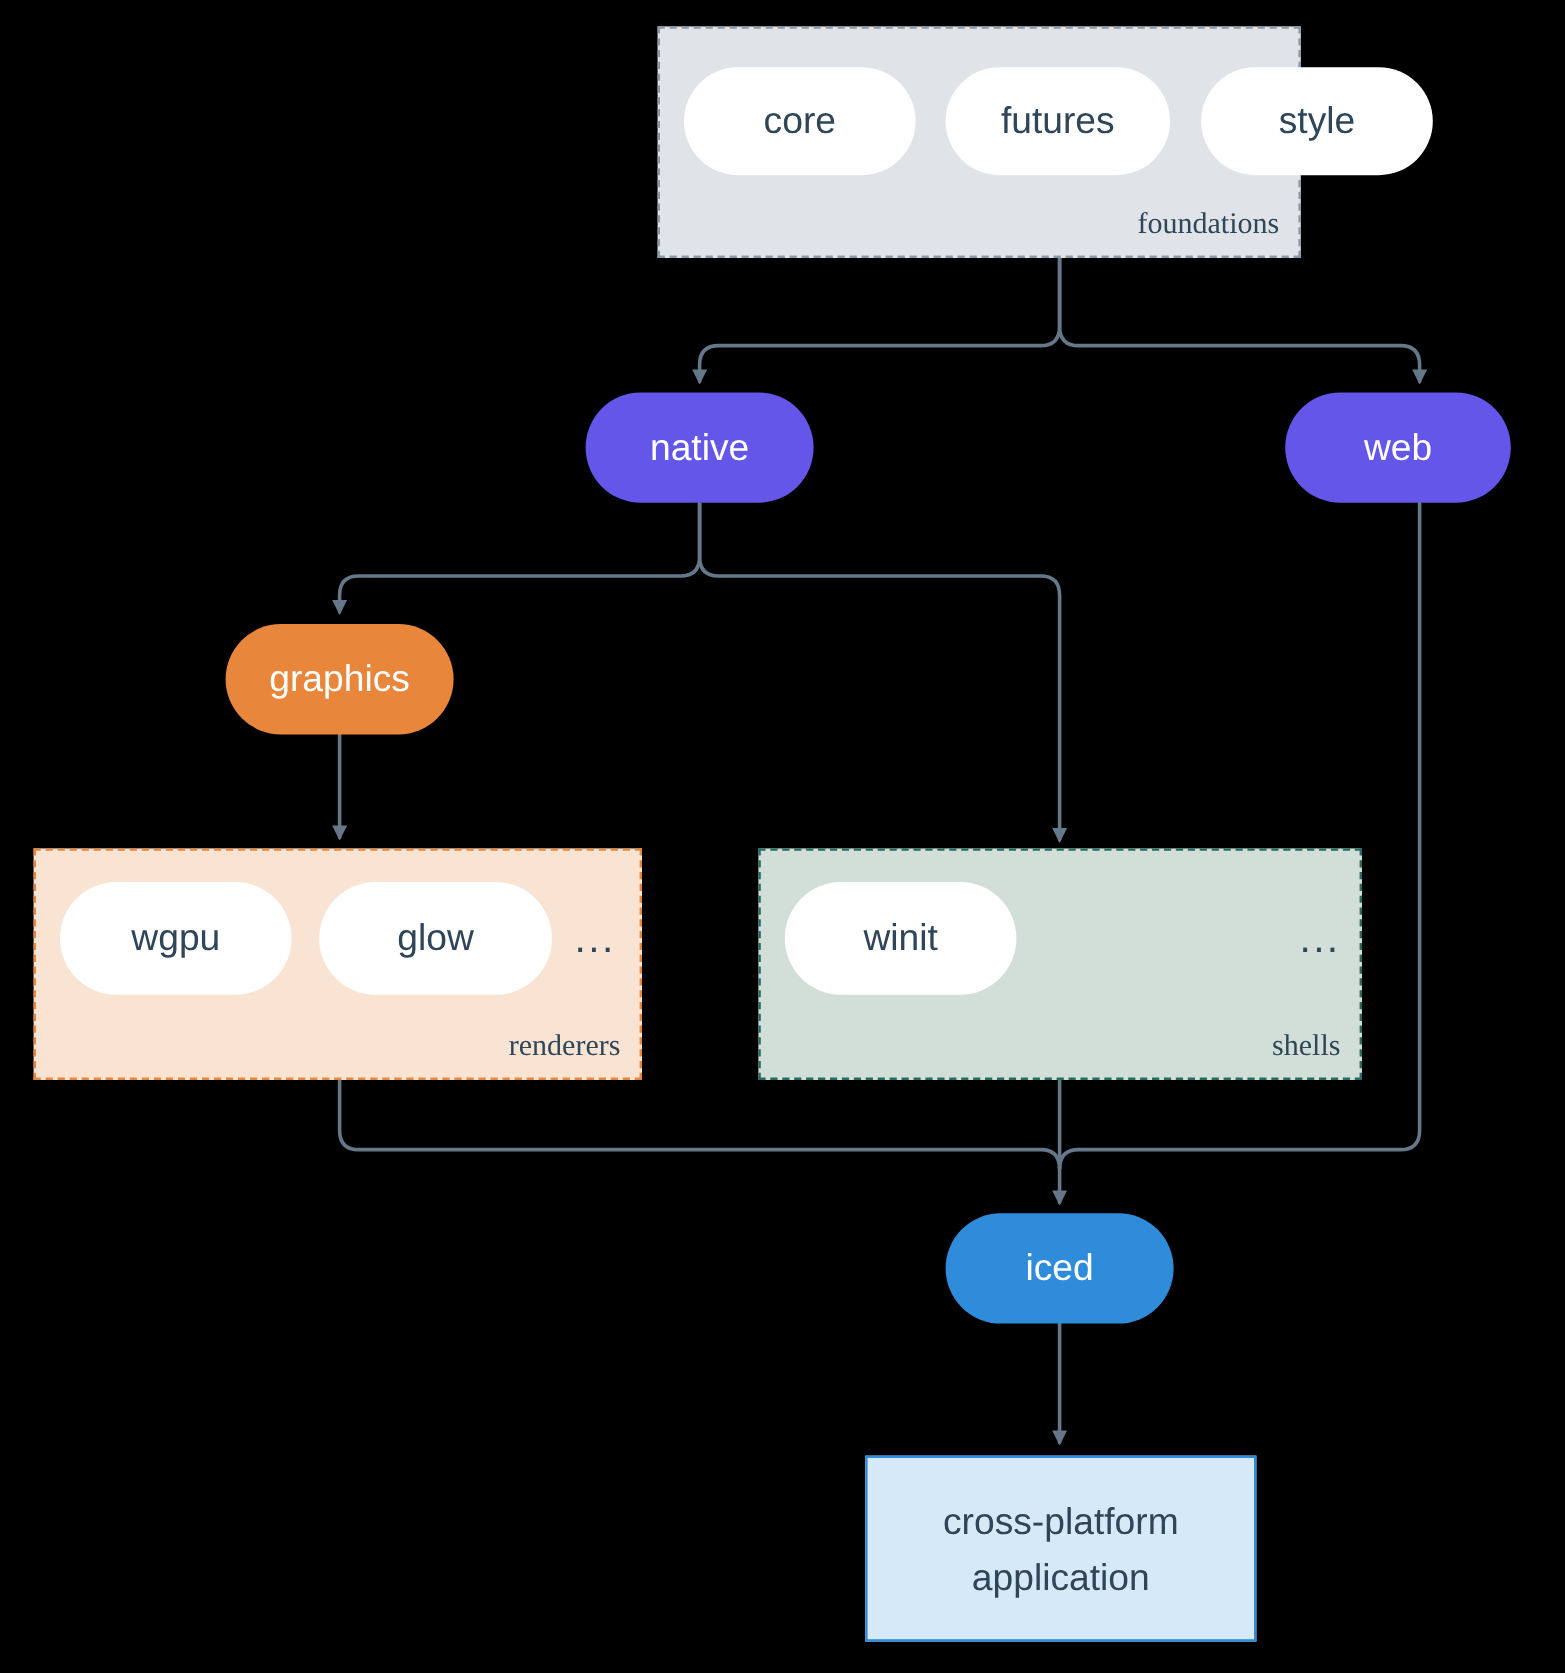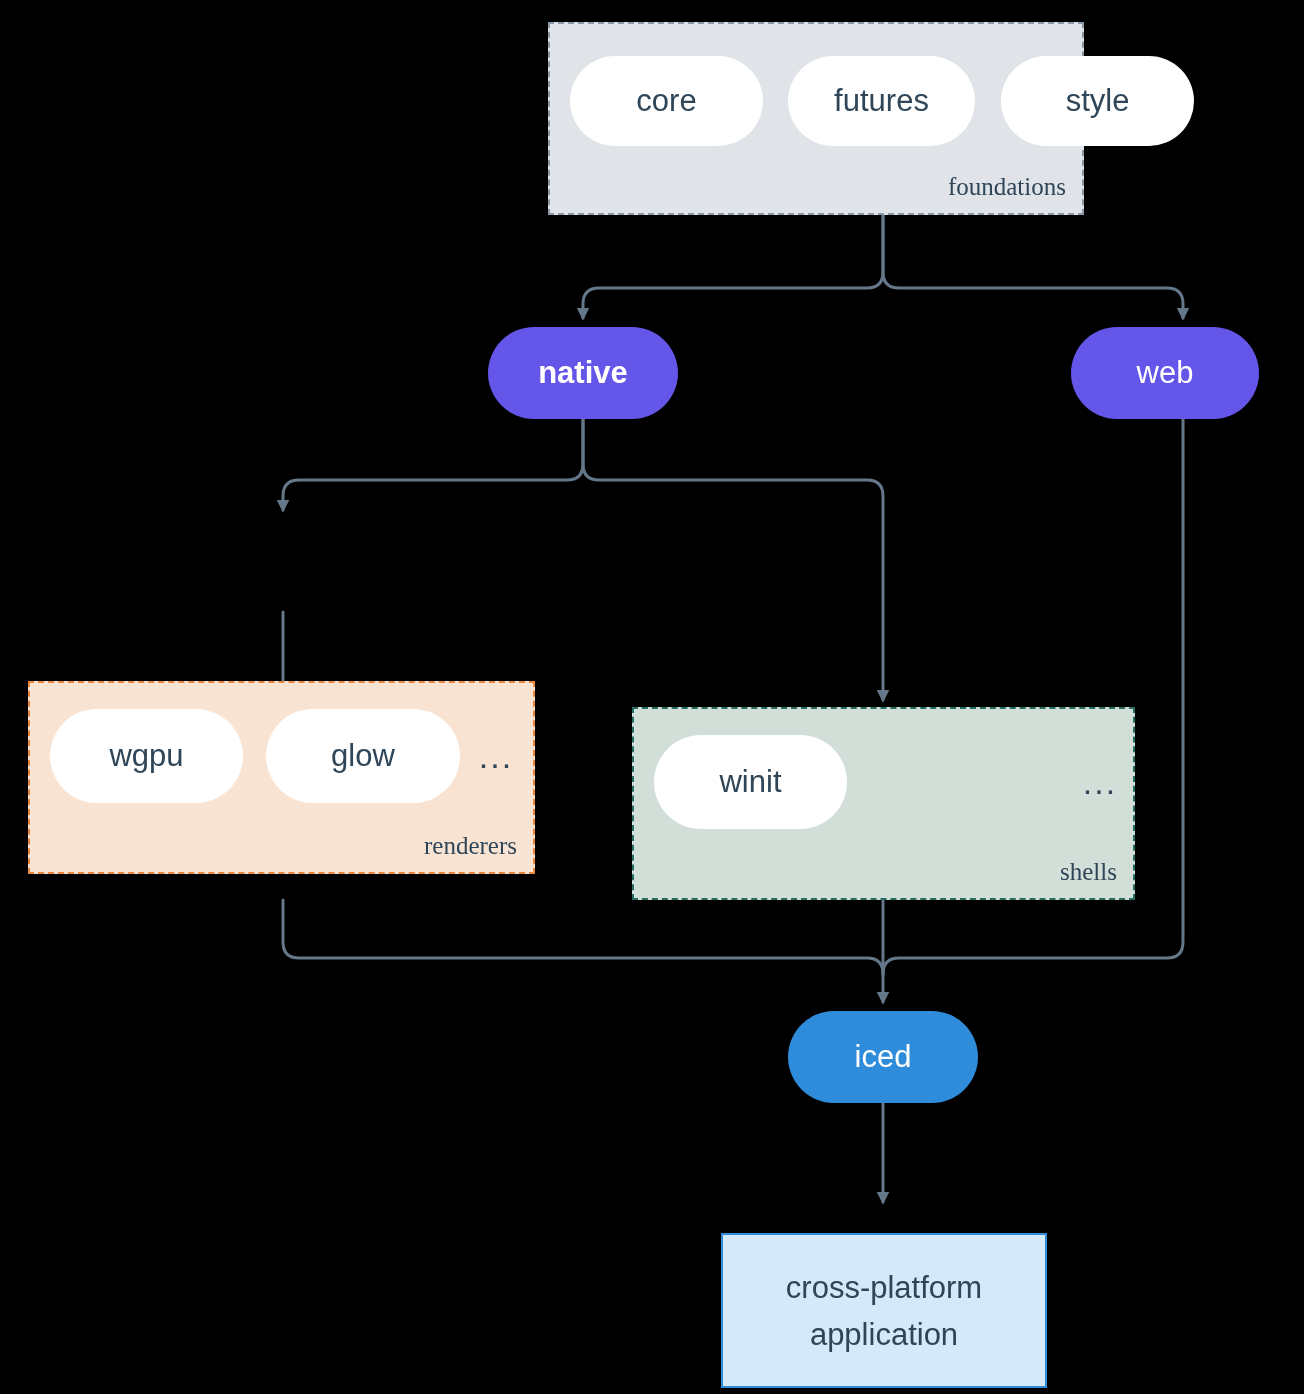--- a/index.html
+++ b/index.html
@@ -24,21 +24,21 @@
   .group {
     position: absolute;
     border: 2px dashed;
   }
   .group.foundations {
     left: 548px; top: 22px; width: 536px; height: 193px;
     background: var(--foundations_fill, #e0e4e8);
     border-color: var(--foundations_border, #8a99a8);
   }
   .group.renderers {
-    left: 28px; top: 681px; width: 507px; height: 193px;
+    left: 28px; top: 707px; width: 507px; height: 193px;
     background: var(--renderers_fill, #f9e4d4);
     border-color: var(--renderers_border, #e8863c);
     padding-left: 32px;
   }
   .group.shells {
     left: 632px; top: 707px; width: 503px; height: 193px;
     background: var(--shells_fill, #d2ded8);
     border-color: var(--shells_border, #256d60);
   }
 
@@ -70,36 +70,35 @@
     font-family: Liberation Serif, serif;
   }
 
   .node {
     position: absolute;
     display: flex; align-items: center; justify-content: center;
     border-radius: 46px;
     width: 190px; height: 92px;
     color: #ffffff; font-size: 31px;
   }
-  .node.native   { left: 488px;  top: 327px;  background: var(--purple, #6456e8); font-weight: bold; }
+  .node.native   { left: 488px;  top: 327px;  background: var(--purple, #6456e8); }
   .node.web      { left: 1071px; top: 327px;  width: 188px; background: var(--purple, #6456e8); }
   .node.graphics { left: 188px;  top: 520px;  background: var(--orange, #e8873c); }
   .node.iced     { left: 788px;  top: 1011px; background: var(--blue, #2e8cdb); }
 
   .app-box {
     position: absolute;
     left: 721px; top: 1213px; width: 326px; height: 155px;
     background: var(--app_fill, #d6e9f8);
     border: 2px solid var(--blue, #2e8cdb);
     color: var(--text_dark, #2f4558);
     display: flex; align-items: center; justify-content: center;
     text-align: center;
     font-size: 31px; line-height: 47px;
     padding: 0 38px;
-    margin-top: 20px;
   }
 </style>
 </head>
 <body>
 
 <div class="stage">
 
   <svg class="edges" width="1304" height="1394" viewBox="0 0 1304 1394" aria-hidden="true">
     <defs>
       <marker id="arrow" viewBox="0 0 12 12" refX="9" refY="6" markerWidth="15" markerHeight="15" orient="auto-start-reverse" markerUnits="userSpaceOnUse">
@@ -120,20 +119,21 @@
   <div class="group foundations">
     <div class="pill pos1">core</div>
     <div class="pill pos2">futures</div>
     <div class="pill pos3">style</div>
     <div class="group-label">foundations</div>
   </div>
 
   <div class="node native">native</div>
   <div class="node web">web</div>
 
+  <div class="node graphics">graphics</div>
 
   <div class="group renderers">
     <div class="pill pos1">wgpu</div>
     <div class="pill pos2">glow</div>
     <div class="more">...</div>
     <div class="group-label">renderers</div>
   </div>
 
   <div class="group shells">
     <div class="pill pos1">winit</div>

